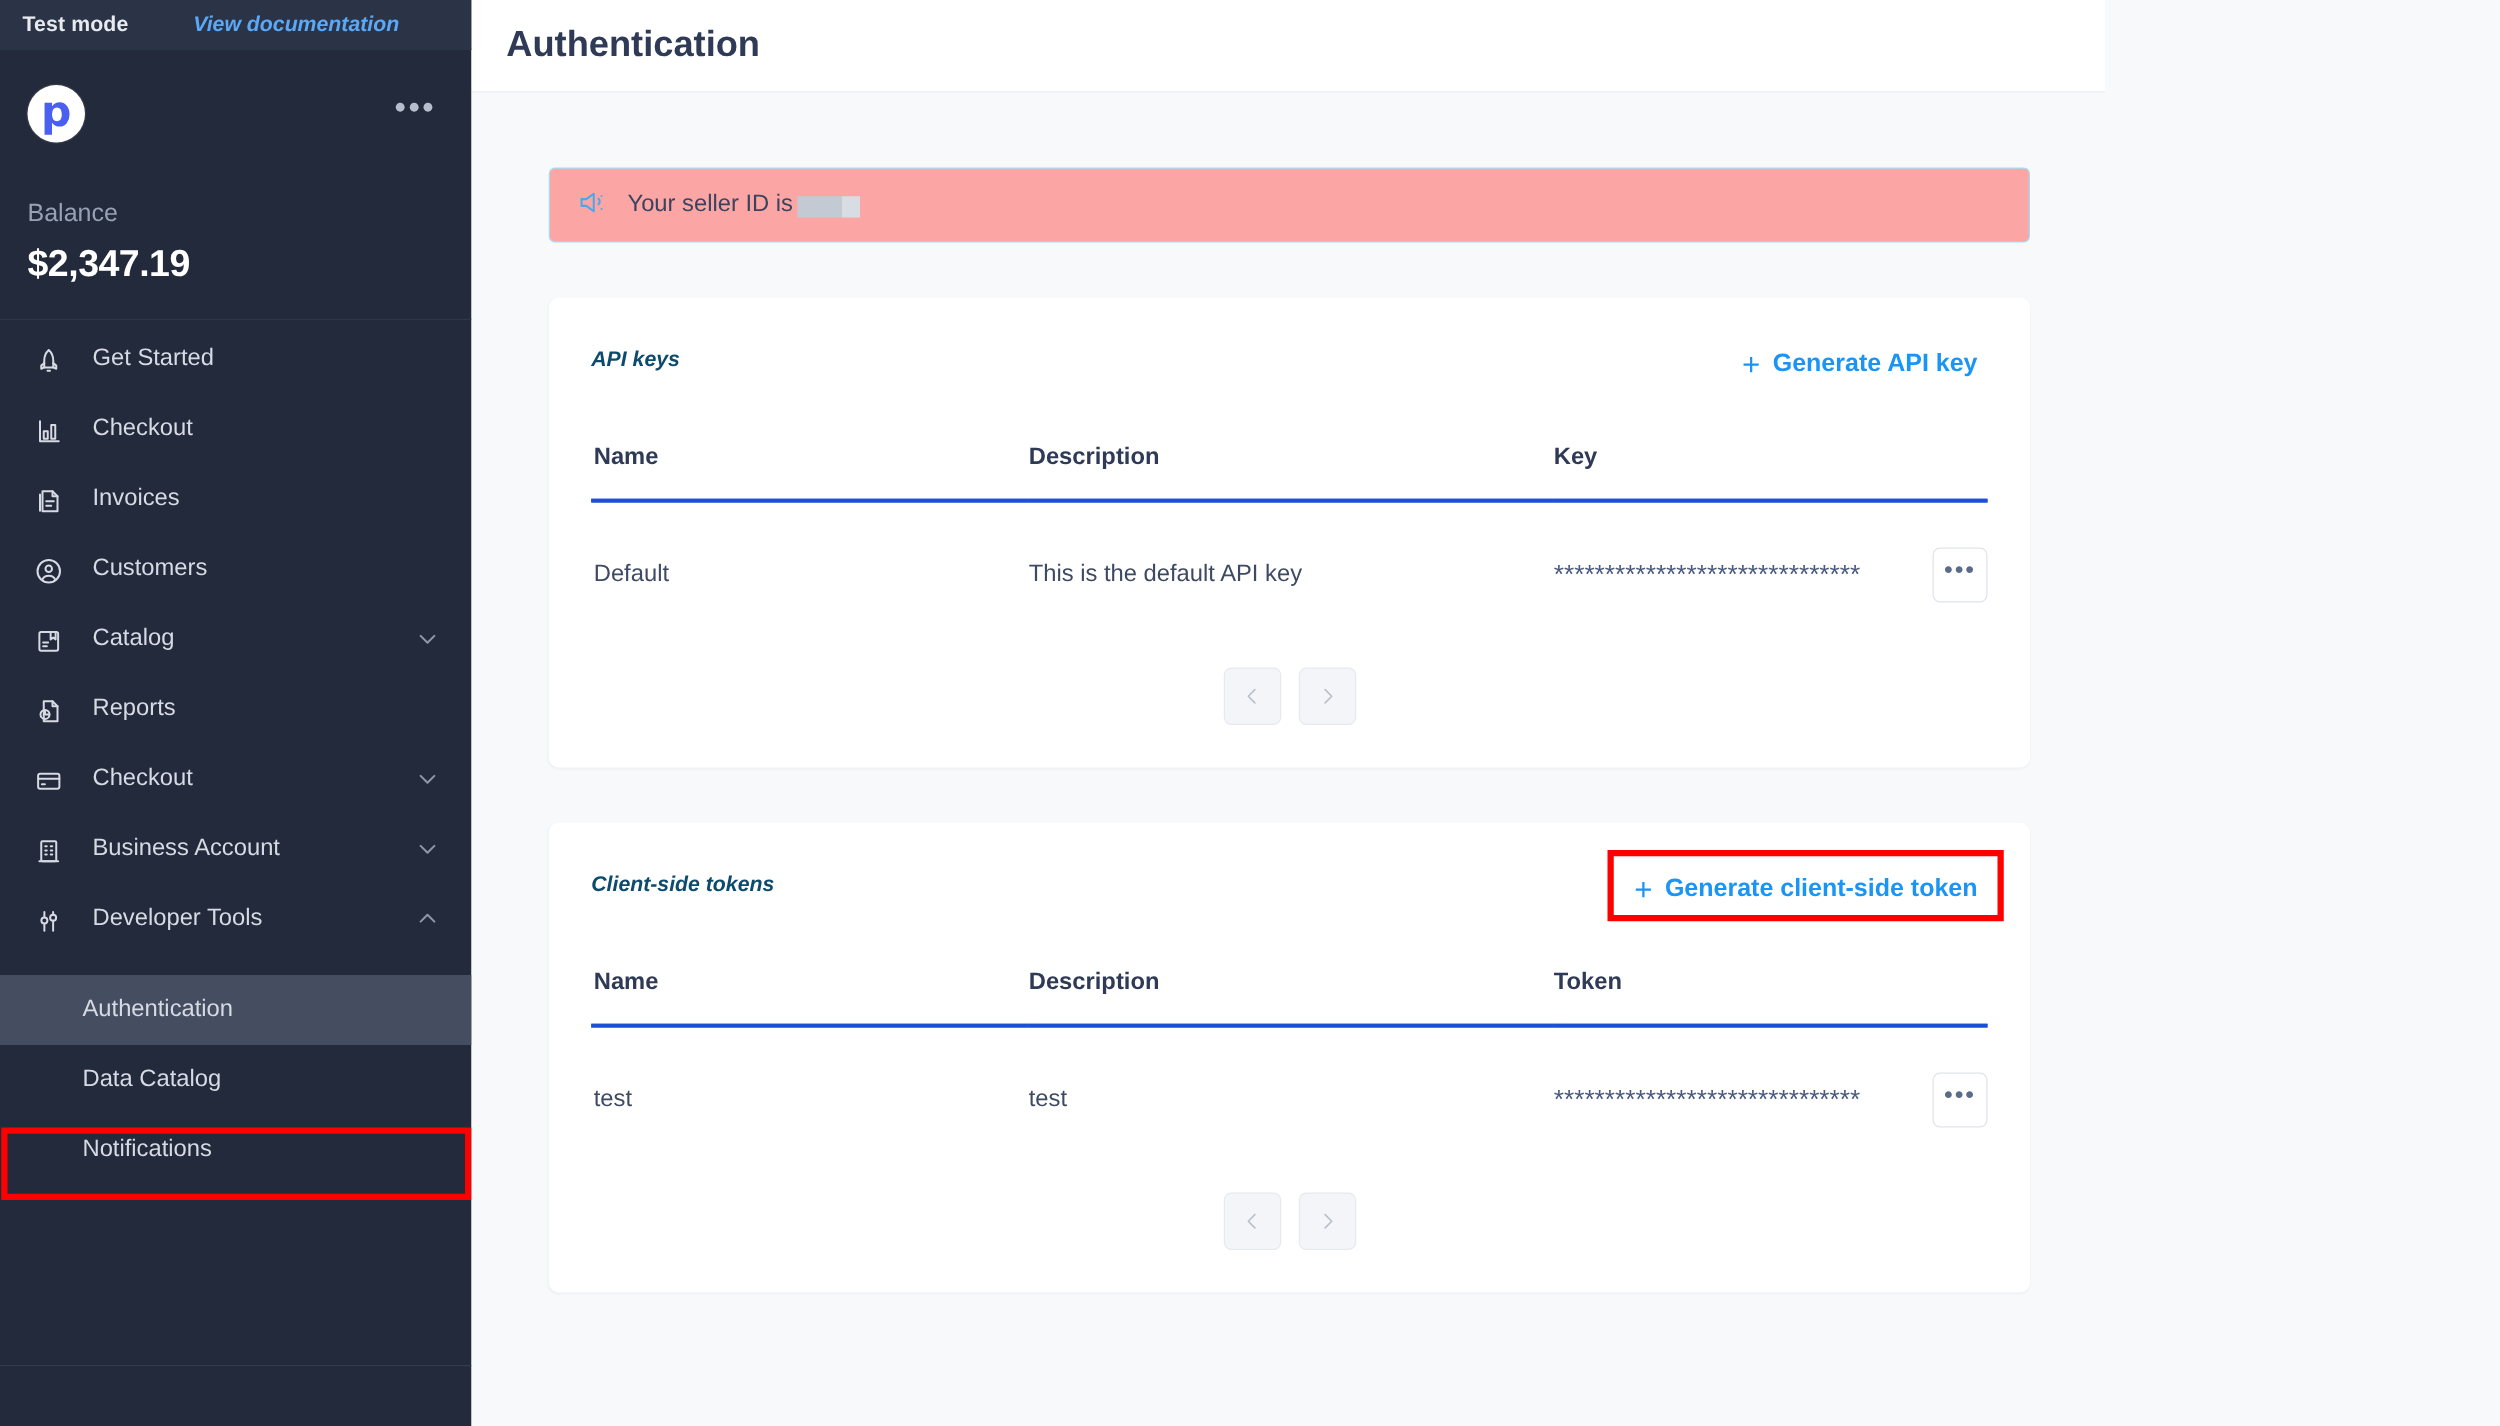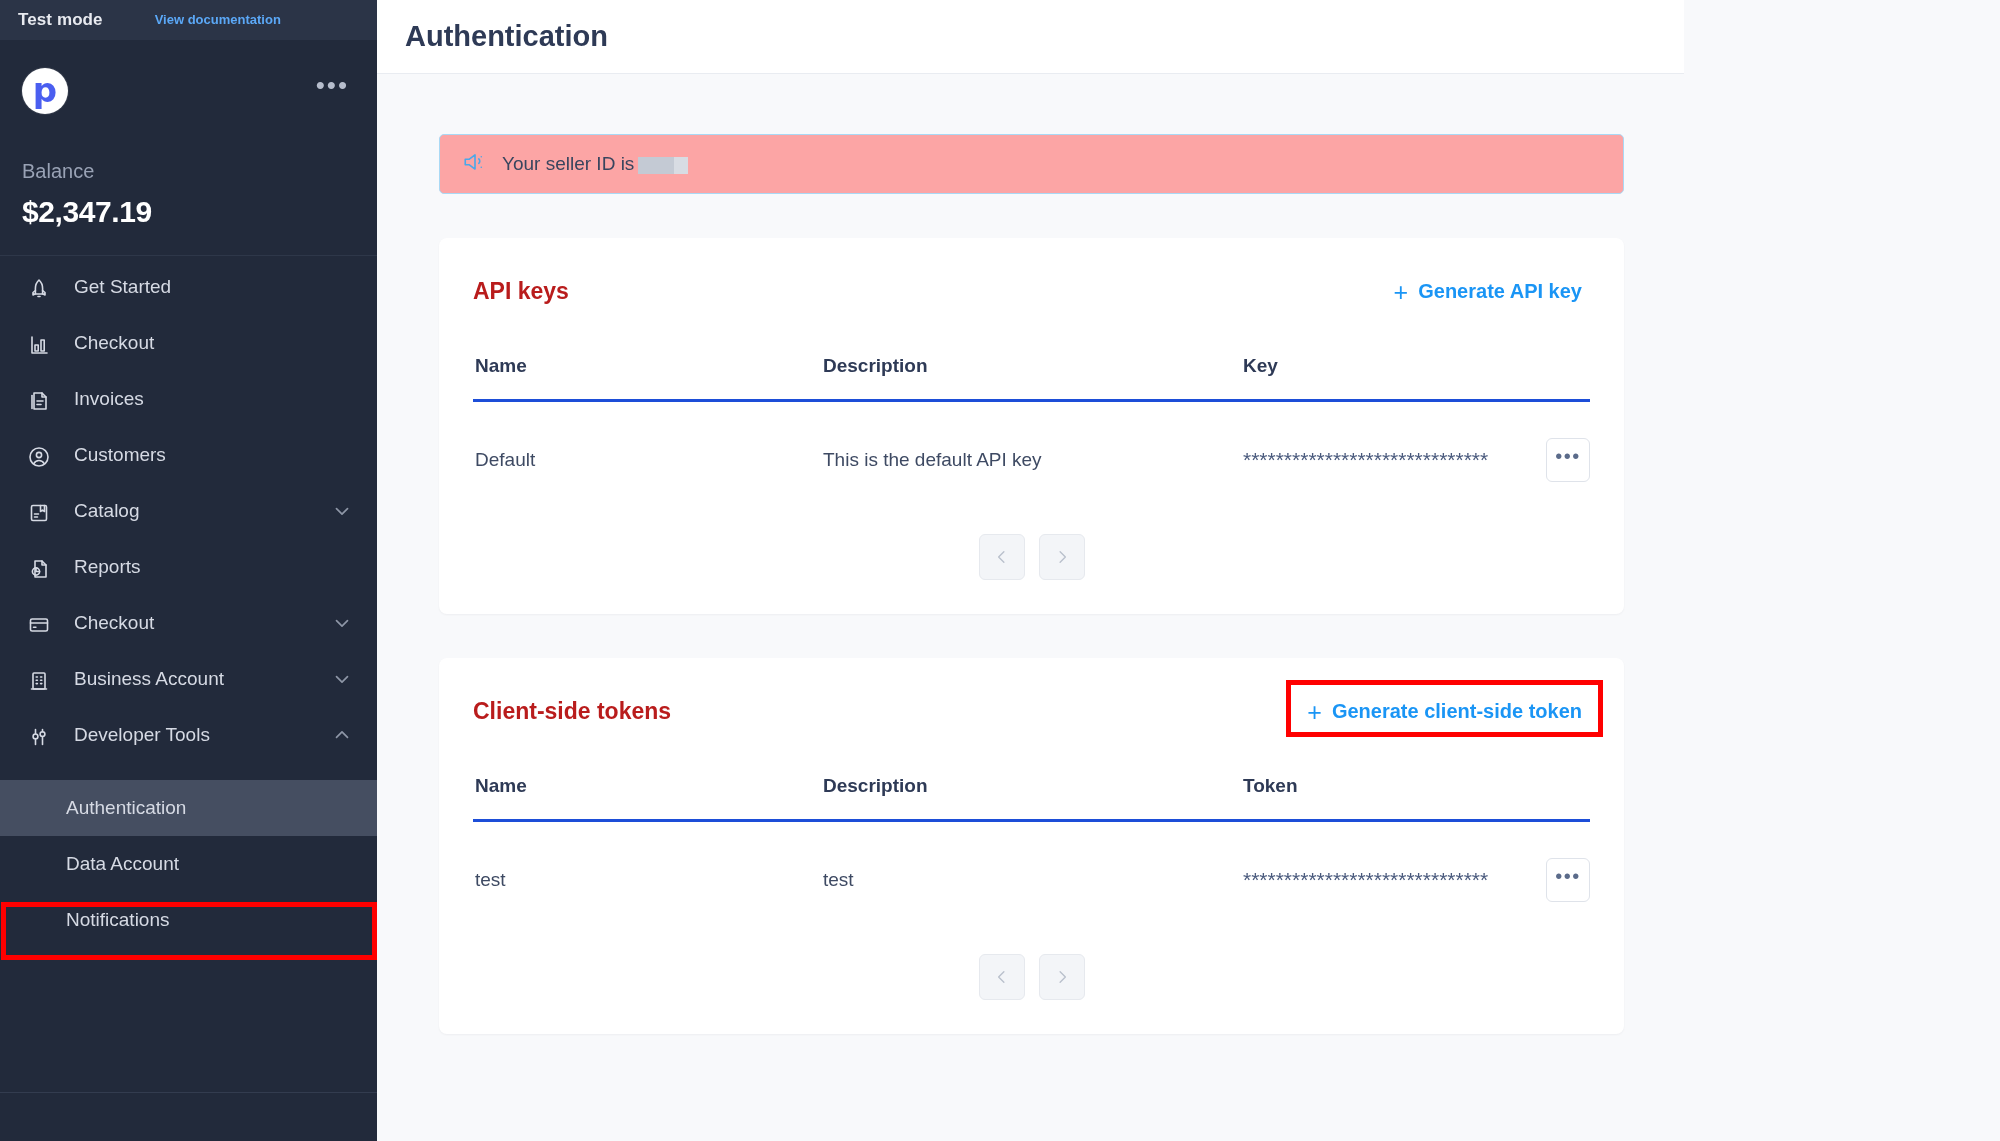--- a/index.html
+++ b/index.html
@@ -24,22 +24,23 @@
     display: flex; align-items: center;
     padding-left: 18px; gap: 52px;
     flex: 0 0 40px;
     border-bottom: 1px solid #2b3447;
   }
   .topbar .test-mode {
     color: #e8eaf0; font-size: 17px; font-weight: bold;
     letter-spacing: .1px;
   }
   .topbar .view-doc {
-    color: #5ba8f7; font-size: 13px; font-weight: bold;
+    color: #5ba8f7; font-size: 17px; font-weight: bold;
     cursor: pointer;
+    font-style: italic;
   }
   .brand-block {
     padding: 28px 22px 0 22px;
     border-bottom: 1px solid #2e3749;
     padding-bottom: 26px;
   }
   .brand-row { display: flex; align-items: flex-start; justify-content: space-between; }
   .logo {
     width: 46px; height: 46px; border-radius: 50%;
     background: #ffffff;
@@ -125,21 +126,21 @@
   .card {
     background: #ffffff; border-radius: 8px;
     margin-top: 44px; padding: 34px 34px 34px 34px;
     box-shadow: 0 1px 2px rgba(30,40,60,.05);
     position: relative;
   }
   .card-head {
     display: flex; align-items: flex-start; justify-content: space-between;
     padding: 6px 2px 0 0;
   }
-  .card-title { font-size: 23px; color: #b91c1c; font-weight: bold; }
+  .card-title { font-size: 17px; color: #0c4a6e; font-weight: bold; font-style: italic; }
   .gen-btn {
     display: flex; align-items: center; gap: 10px;
     color: #1a95f5; font-size: 20px; font-weight: bold;
     cursor: pointer; background: #fff; padding: 2px 6px;
   }
   .gen-btn .plus { font-size: 25px; line-height: 18px; font-weight: normal; }
 
   .hl-btn {
     position: absolute; right: 21px; top: 22px;
     width: 317px; height: 57px;
@@ -322,21 +323,21 @@
           <svg width="22" height="22" viewBox="0 0 24 24" fill="none" stroke="#aab2c2" stroke-width="1.8" stroke-linecap="round" stroke-linejoin="round">
               <path d="M6 14.5l6-6 6 6"></path>
             </svg>
         </span>
       </div>
 
       <div class="sub-item active">
         <span>Authentication</span>
       </div>
       <div class="sub-item">
-        <span>Data Account</span>
+        <span>Data Catalog</span>
       </div>
       <div class="sub-item">
         <span>Notifications</span>
       </div>
 
     </nav>
 
     <div class="sidebar-divider"></div>
     <div class="sidebar-footer"></div>
 

